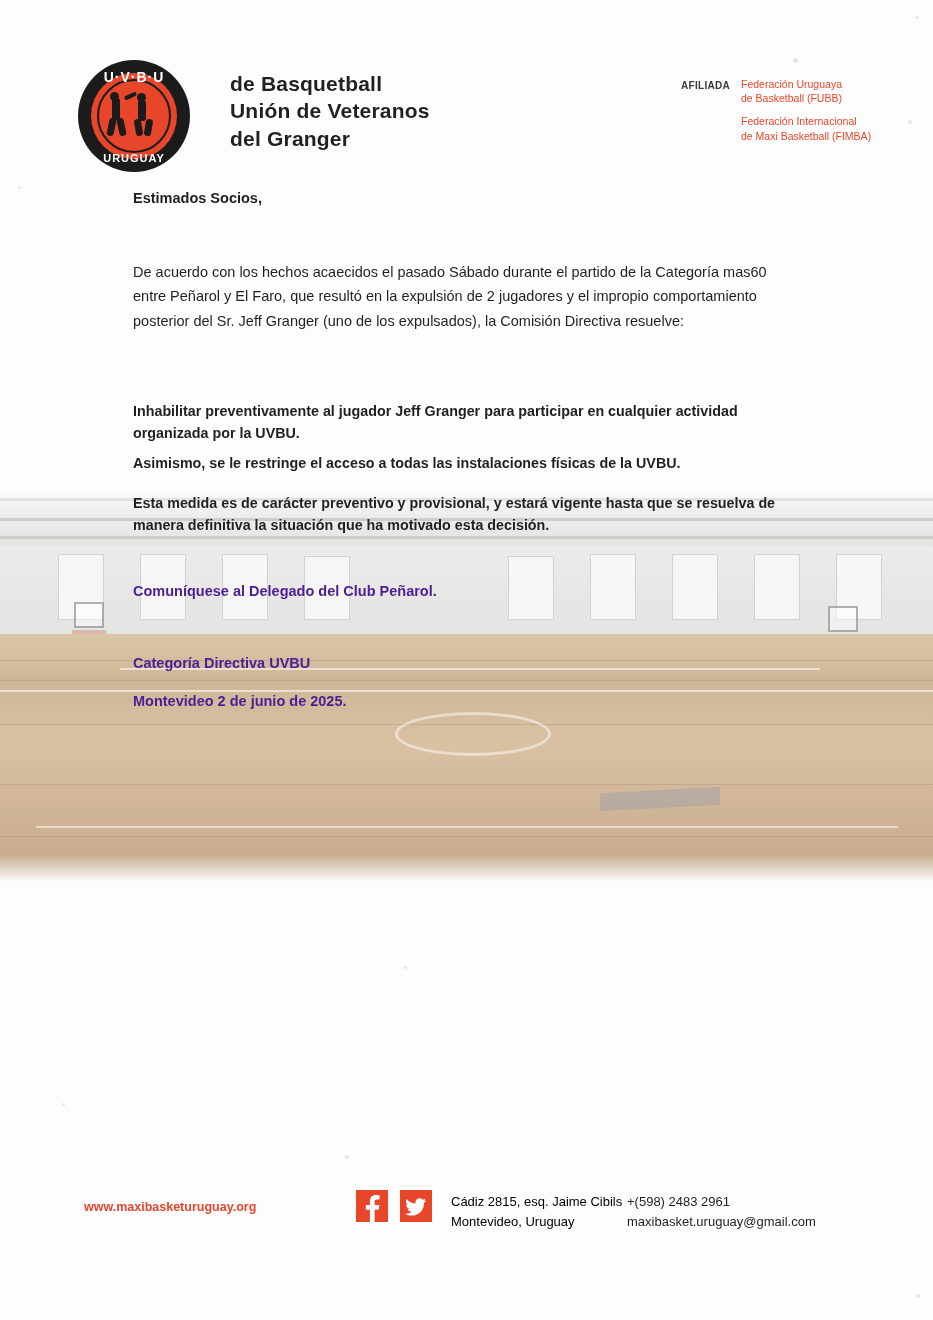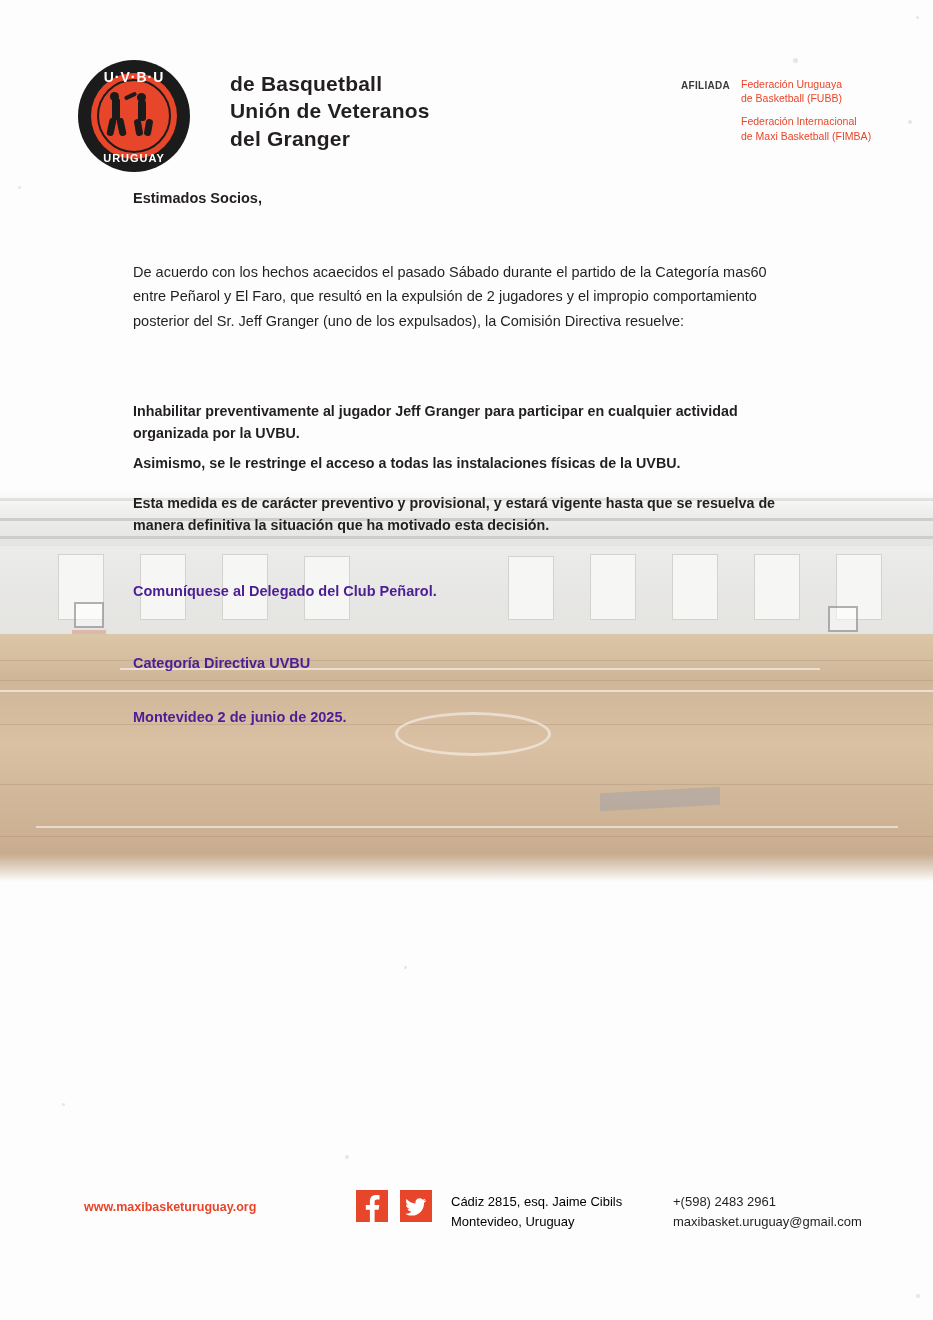--- a/index.html
+++ b/index.html
@@ -164,21 +164,21 @@
   .r3 { top: 492px; }
   .closing {
     position: absolute;
     left: 133px;
     font-size: 14.5px;
     color: #4c1d95;
     font-weight: 700;
   }
   .c1 { top: 583px; }
   .c2 { top: 655px; }
-  .c3 { top: 693px; margin-top: 16px; }
+  .c3 { top: 693px; }
 
   
   .photo {
     position: absolute;
     left: 0;
     top: 484px;
     width: 933px;
     height: 398px;
     overflow: hidden;
     opacity: .92;
@@ -296,21 +296,21 @@
   .addr {
     position: absolute;
     left: 451px;
     top: 2px;
     font-size: 13px;
     line-height: 1.5;
     color: #000000;
   }
   .contact {
     position: absolute;
-    left: 673px;
+    left: 627px;
     top: 2px;
     font-size: 13px;
     line-height: 1.5;
     color: #231f20;
   }
 </style>
 </head>
 <body>
 
 <div class="page">

